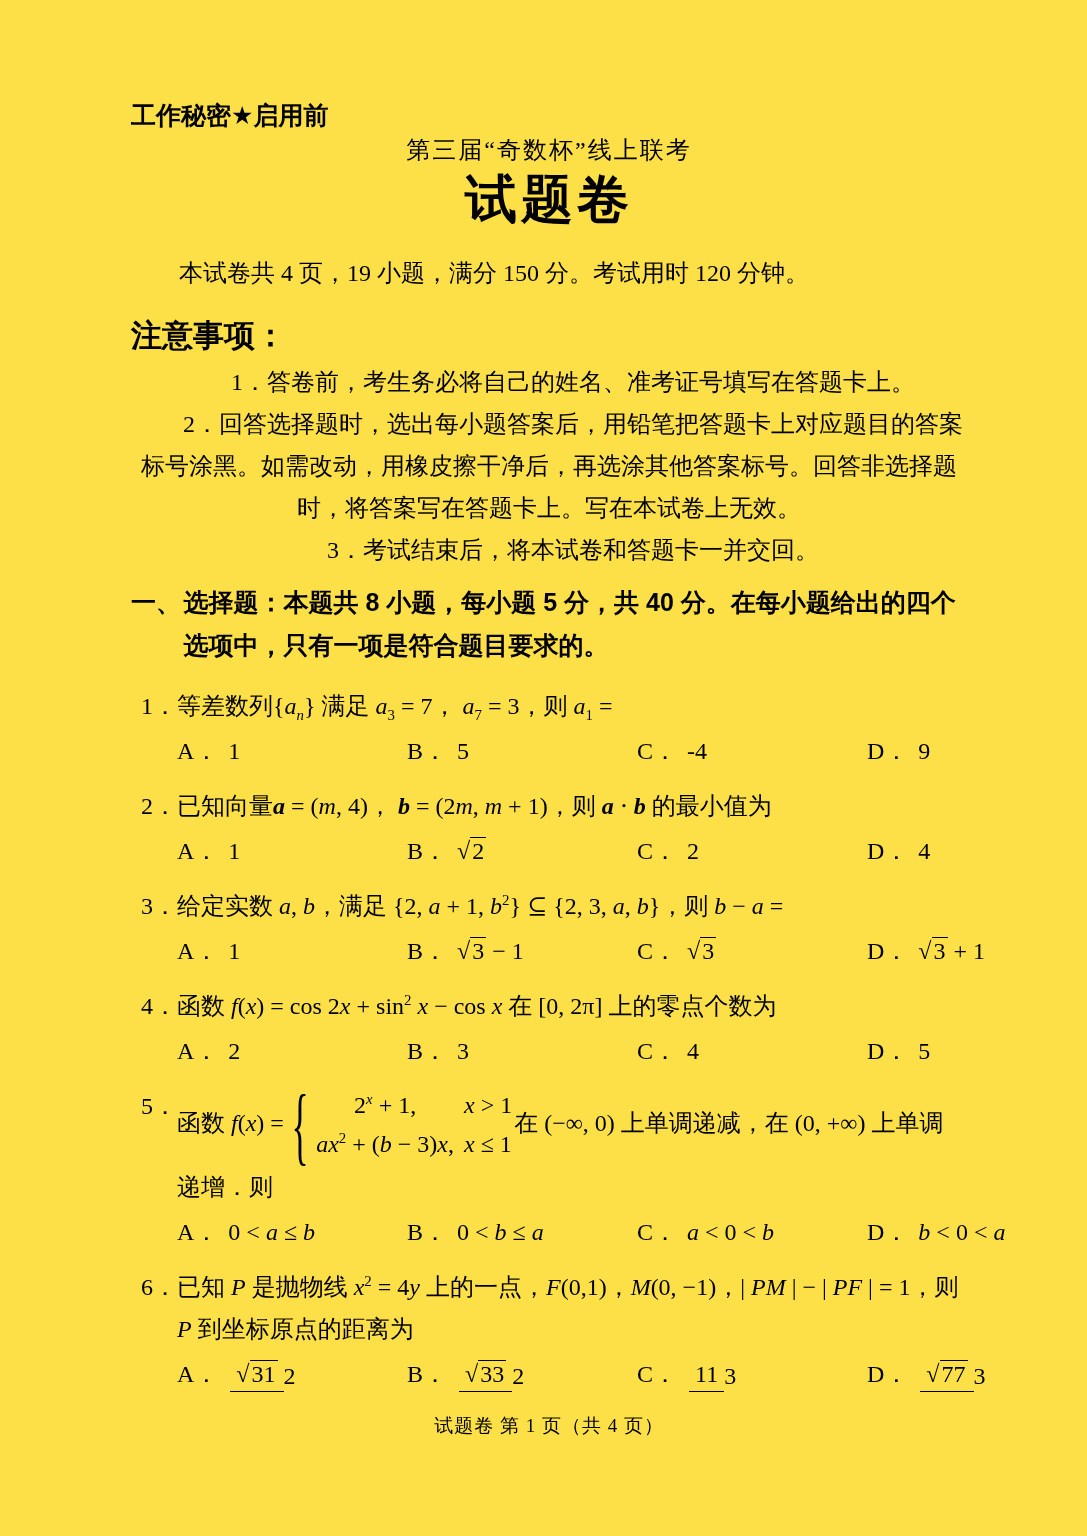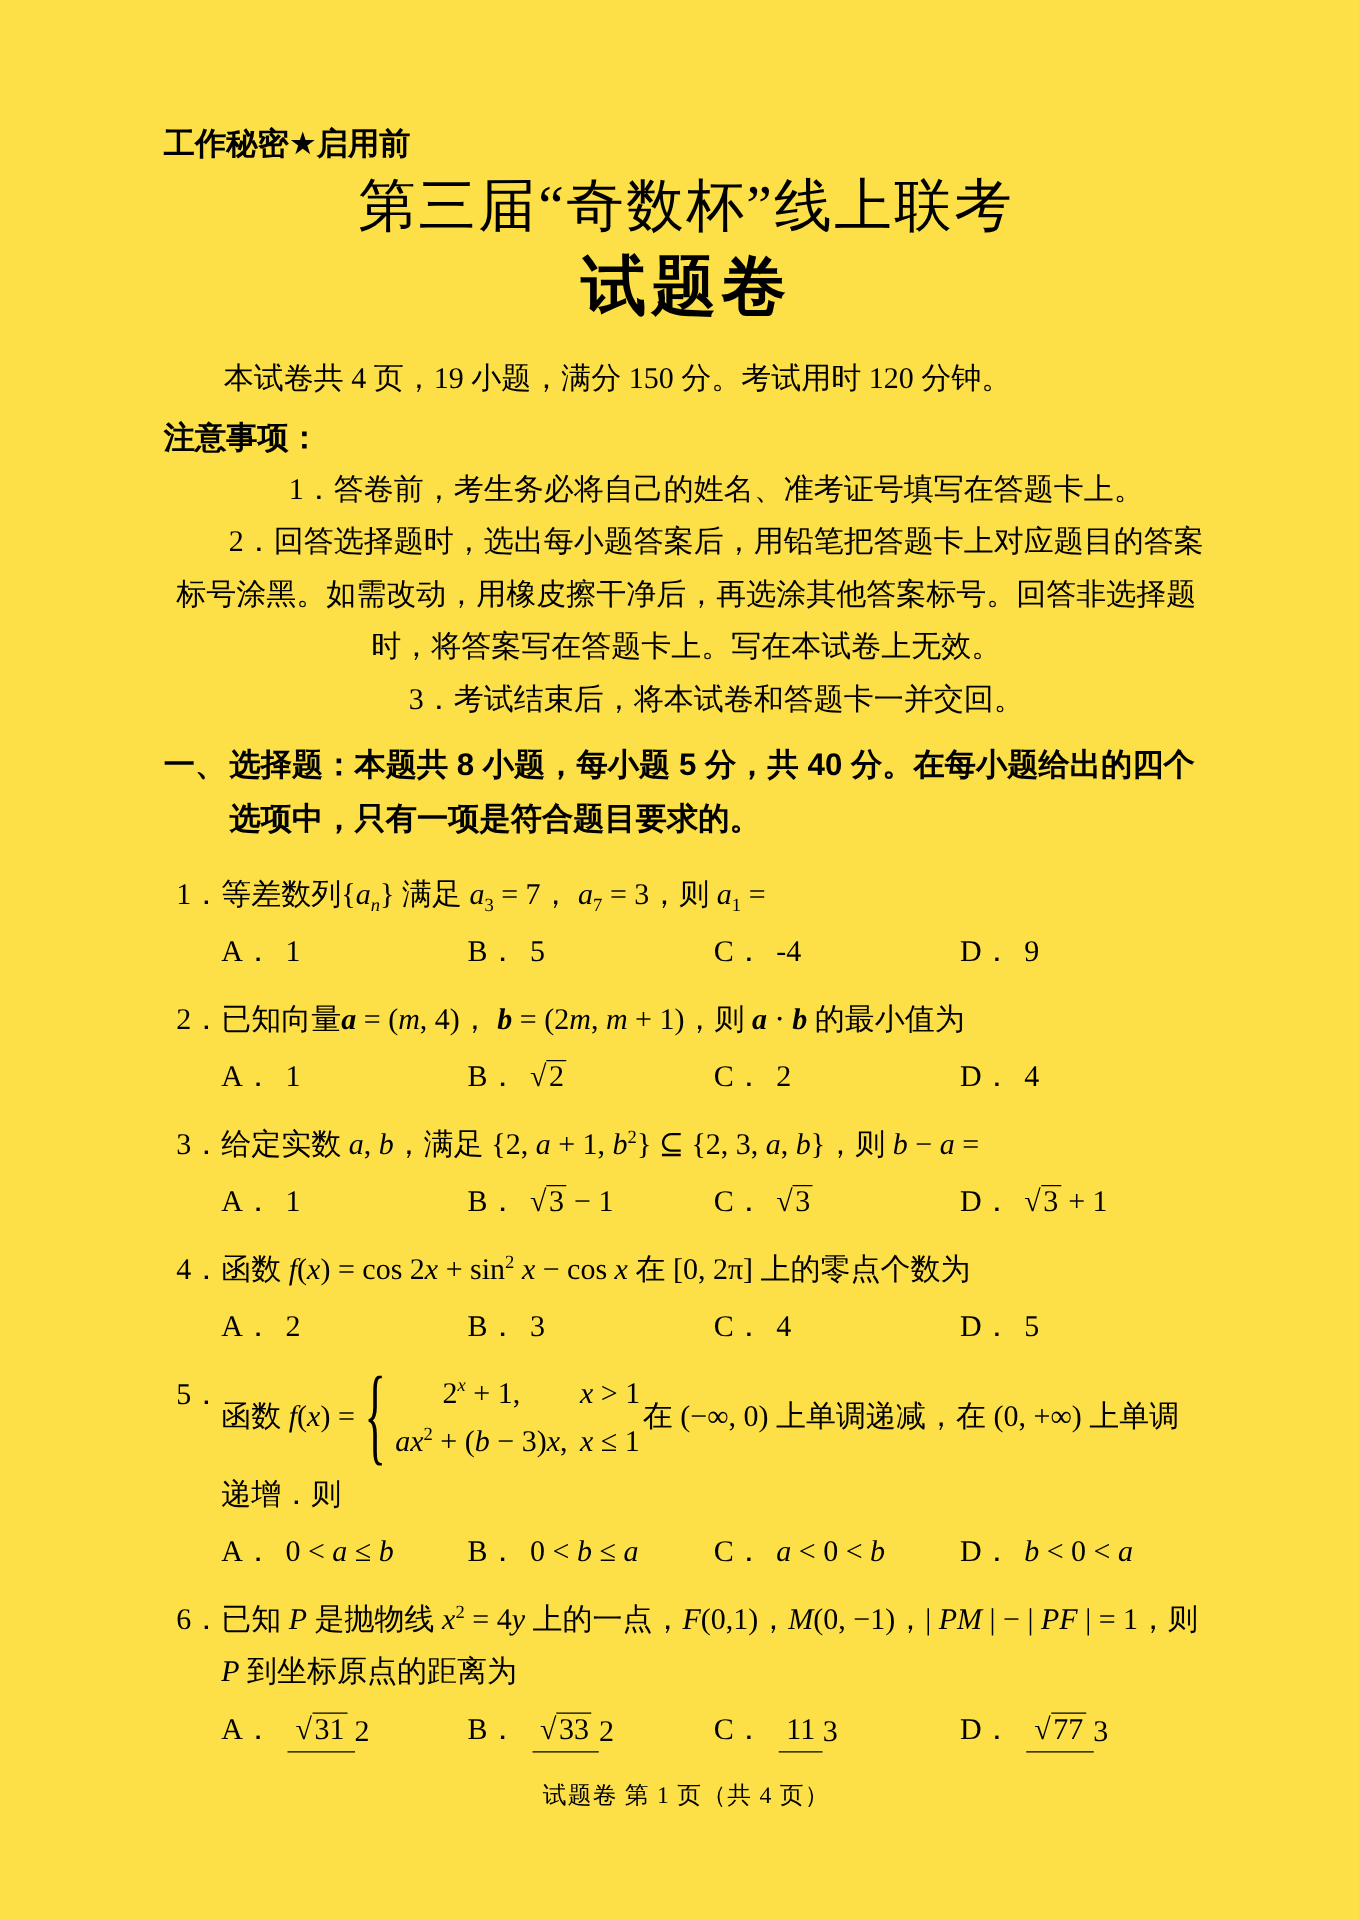--- a/index.html
+++ b/index.html
@@ -7,45 +7,45 @@
   .page {
     width: 1087px; height: 1536px; box-sizing: border-box;
     padding: 100px 120px 0 131px; overflow: hidden; background: #fde047;
     font-size: 24px; position: relative;
   }
   .classification {
     font-family: "Liberation Sans", "DejaVu Sans", sans-serif;
     font-weight: bold; font-size: 25px; line-height: 1.2;
   }
   .title {
-    text-align: center; font-size: 46px; line-height: 1.35;
+    text-align: center; font-size: 24px; line-height: 1.35;
     margin-top: 4px; letter-spacing: 2px;
   }
   .subtitle {
     text-align: center; font-size: 52px; line-height: 1.3; font-weight: bold;
     font-family: "Liberation Sans", "DejaVu Sans", sans-serif; letter-spacing: 4px;
   }
   .exam-info { margin-top: 18px; text-indent: 2em; line-height: 1.75; }
   .notes-heading {
     font-family: "Liberation Sans", "DejaVu Sans", sans-serif;
-    font-weight: bold; font-size: 25px; line-height: 1.65; margin-top: 6px;
+    font-weight: bold; font-size: 31px; line-height: 1.65; margin-top: 16px;
   }
   .note { text-indent: 2em; line-height: 1.75; text-align: center; }
   .section-heading {
     display: flex; margin-top: 10px; line-height: 1.72;
     font-family: "Liberation Sans", "DejaVu Sans", sans-serif;
     font-weight: bold; font-size: 25px;
   }
   .section-heading .sec-prefix { flex: 0 0 2.1em; }
   .section-heading .sec-text { flex: 1; }
   .question { margin-top: 18px; }
   .stem { display: flex; line-height: 1.75; }
   .qnum { flex: 0 0 46px; padding-left: 10px; box-sizing: border-box; }
   .qtext { flex: 1; }
-  .options { display: flex; align-items: center; margin-top: 8px; padding-left: 46px; }
+  .options { display: flex; align-items: center; margin-top: 8px; padding-left: 46px; gap: 33px; }
   .option { flex: 0 0 197px; white-space: nowrap; }
   .option:nth-child(4) { flex: 0 0 auto; }
   .olabel { margin-right: 10px; }
   i { font-style: italic; }
   b i, i b { font-weight: bold; }
   sub, sup { font-size: 0.62em; line-height: 0; }
   .sq { white-space: nowrap; }
   .sq .rd { border-top: 1.6px solid #000; padding: 0 2px; }
   .frac {
     display: inline-flex; flex-direction: row; text-align: center;

